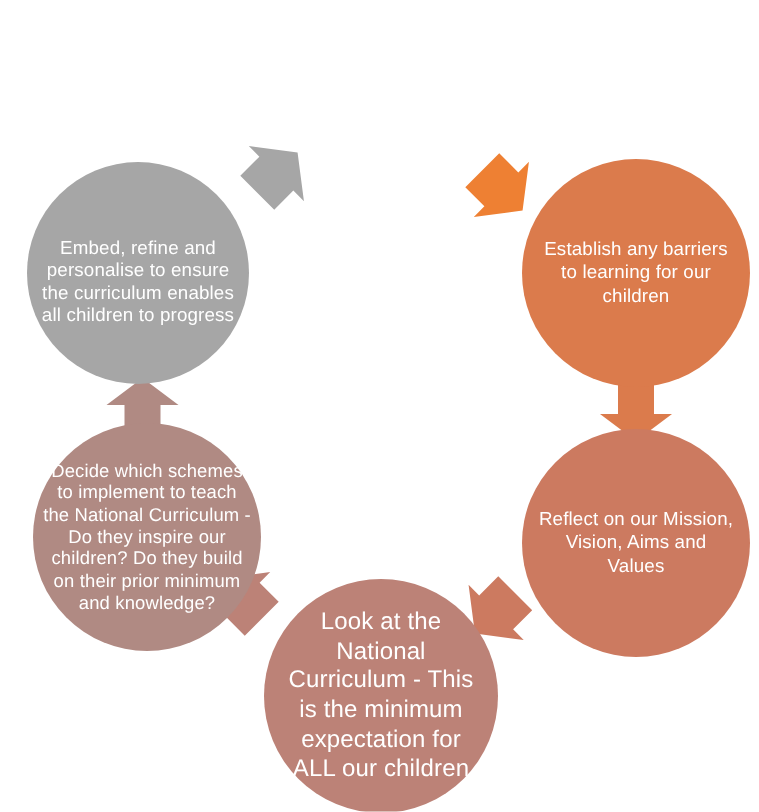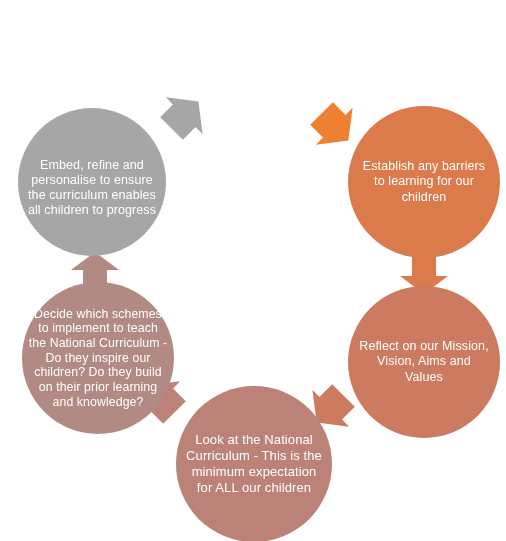--- a/index.html
+++ b/index.html
@@ -43,21 +43,21 @@
   #node-local-area      { left:183px; top:6px;   width:146px; height:146px; }
   #node-barriers        { left:348px; top:106px; width:152px; height:152px; }
   #node-mission         { left:348px; top:286px; width:152px; height:152px; }
   #node-national-curric { left:176px; top:386px; width:156px; height:156px; }
   #node-schemes         { left:22px;  top:282px; width:152px; height:152px; }
   #node-embed           { left:18px;  top:108px; width:148px; height:148px; }
 
   #node-local-area      .node-label { font-size: 12.5px; }
   #node-barriers        .node-label { font-size: 12.5px; }
   #node-mission         .node-label { font-size: 12.5px; }
-  #node-national-curric .node-label { font-size: 13px; }
+  #node-national-curric .node-label { font-size: 16px; }
   #node-schemes         .node-label { font-size: 12.3px; line-height: 1.19; padding: 0 6px; }
   #node-embed           .node-label { font-size: 12.5px; margin-top: 12px; }
 
   
   .cycle-arrow {
     position: absolute;
   }
   .cycle-arrow svg { display: block; overflow: visible; }
 </style>
 </head>
@@ -118,20 +118,20 @@
 
   <div class="cycle-node" id="node-mission" style="background:#CC7A60;">
     <span class="node-label">Reflect on our Mission, Vision, Aims and Values</span>
   </div>
 
   <div class="cycle-node" id="node-national-curric" style="background:#BC8277;">
     <span class="node-label">Look at the National Curriculum - This is the minimum expectation for ALL our children</span>
   </div>
 
   <div class="cycle-node" id="node-schemes" style="background:#B08A83;">
-    <span class="node-label">Decide which schemes to implement to teach the National Curriculum - Do they inspire our children? Do they build on their prior learning and knowledge?</span>
+    <span class="node-label">Decide which schemes to implement to teach the National Curriculum - Do they inspire our children? Do they build on their prior minimum and knowledge?</span>
   </div>
 
   <div class="cycle-node" id="node-embed" style="background:#A6A6A6;">
     <span class="node-label">Embed, refine and personalise to ensure the curriculum enables all children to progress</span>
   </div>
 
 </div>
 
 </body></html>

